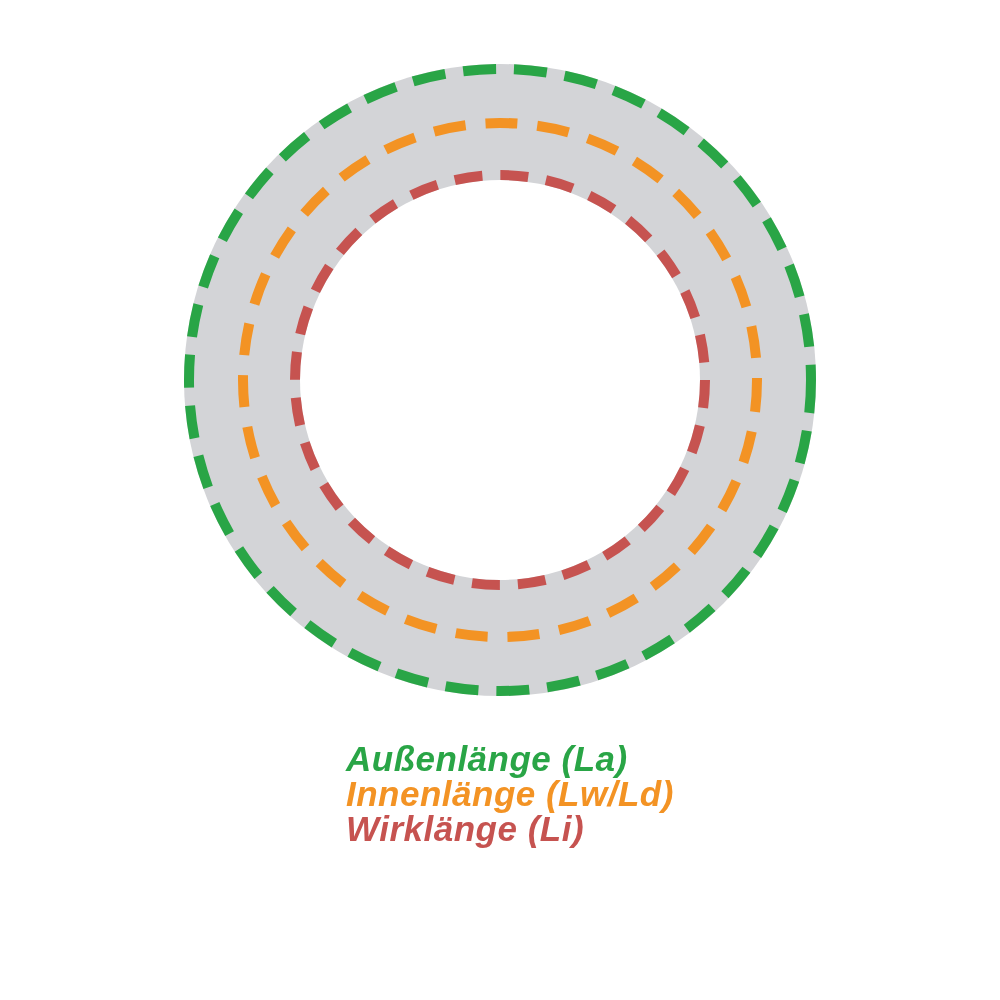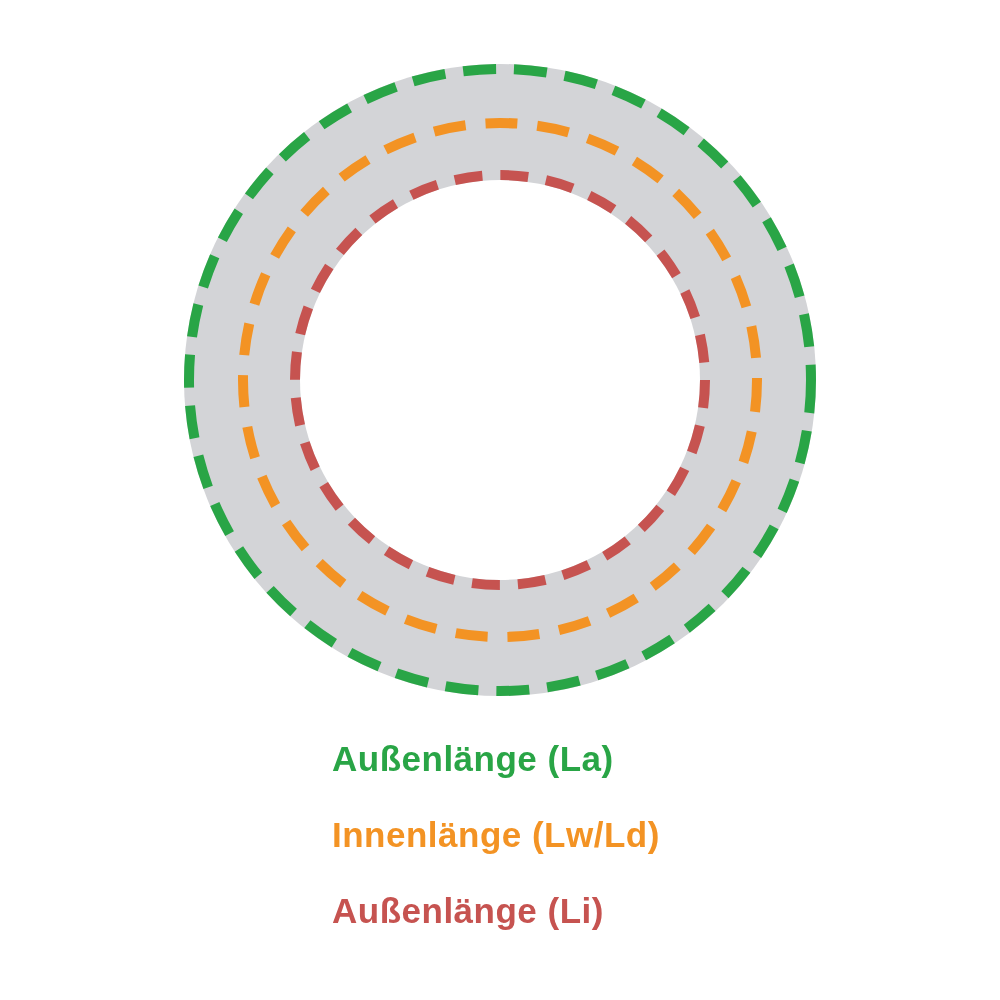--- a/index.html
+++ b/index.html
@@ -16,25 +16,25 @@
     height: 1000px;
     overflow: hidden;
   }
   .diagram-svg {
     position: absolute;
     top: 0;
     left: 0;
   }
   .legend {
     position: absolute;
-    left: 332px;
+    left: 346px;
     top: 741px;
     display: flex;
     flex-direction: column;
-    gap: 41px;
+    font-style: italic;
   }
   .legend-item {
     font-size: 35px;
     font-weight: 700;
     line-height: 1;
     letter-spacing: 0.5px;
     white-space: nowrap;
   }
 </style>
 </head>
@@ -51,16 +51,16 @@
     <circle cx="500" cy="380" r="311" fill="none" stroke-width="10" stroke-dasharray="33 18" stroke-linecap="butt" stroke="#29a546"></circle>
 
     <circle cx="500" cy="380" r="257" fill="none" stroke-width="10" stroke-dasharray="32 20" stroke-linecap="butt" stroke="#f39324"></circle>
 
     <circle cx="500" cy="380" r="205" fill="none" stroke-width="10" stroke-dasharray="28 18" stroke-linecap="butt" stroke="#c65350"></circle>
   </svg>
 
   <div class="legend">
     <div class="legend-item" style="color: rgb(41, 165, 70);">Außenlänge (La)</div>
     <div class="legend-item" style="color: rgb(243, 147, 36);">Innenlänge (Lw/Ld)</div>
-    <div class="legend-item" style="color: rgb(198, 83, 80);">Außenlänge (Li)</div>
+    <div class="legend-item" style="color: rgb(198, 83, 80);">Wirklänge (Li)</div>
   </div>
 
 </div>
 
 </body></html>

